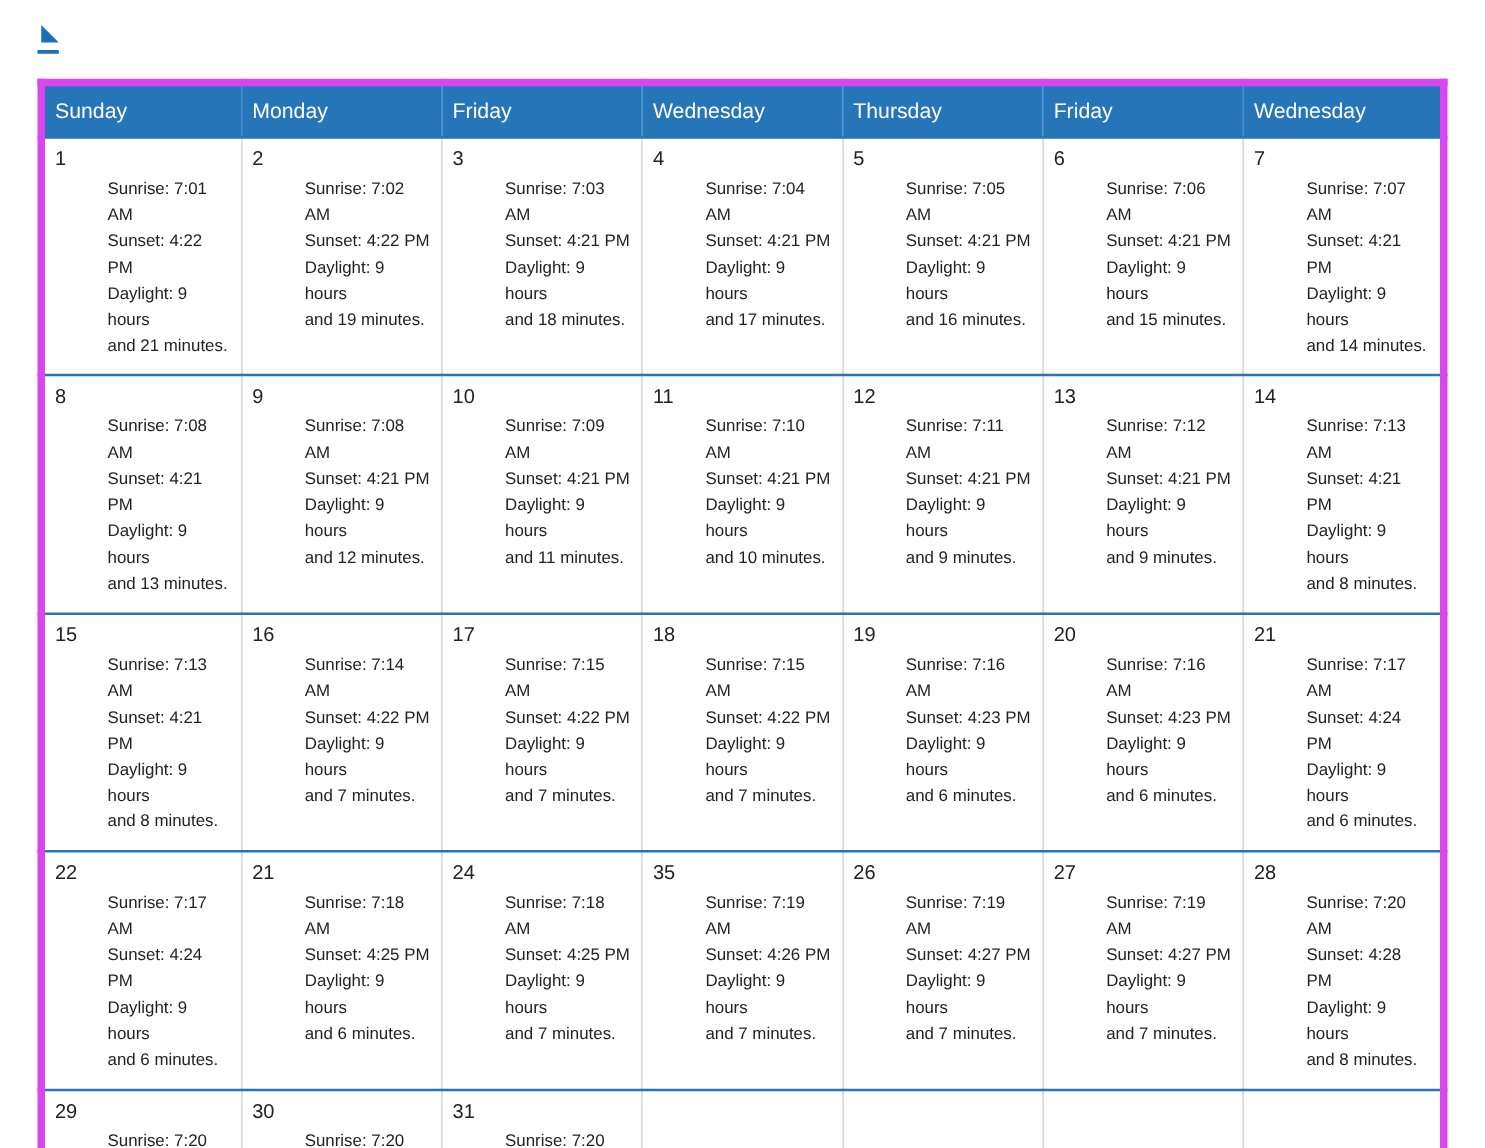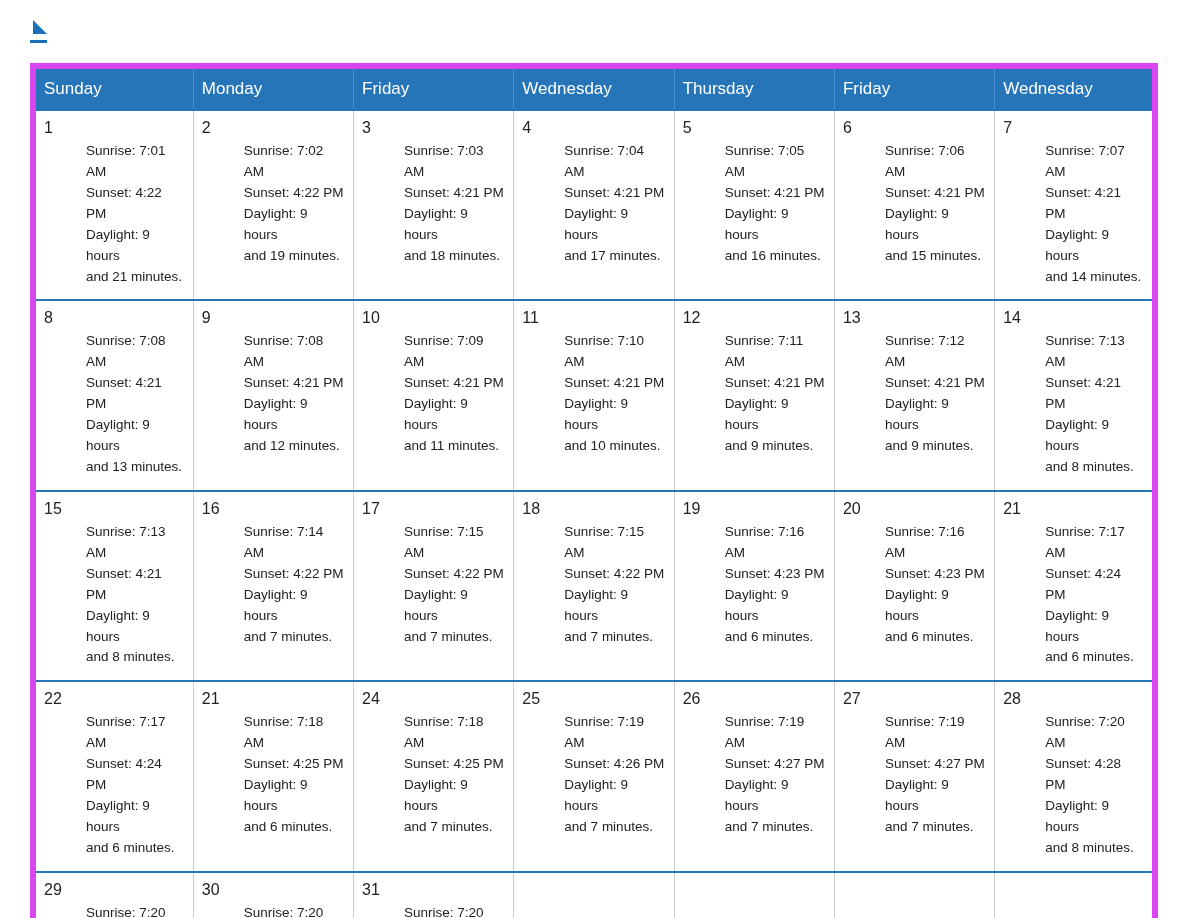--- a/index.html
+++ b/index.html
@@ -267,21 +267,21 @@
         </td>
         <td>
           <span class="day-num">21</span>
           <div class="day-info">Sunrise: 7:18 AM<br>Sunset: 4:25 PM<br>Daylight: 9 hours<br>and 6 minutes.</div>
         </td>
         <td>
           <span class="day-num">24</span>
           <div class="day-info">Sunrise: 7:18 AM<br>Sunset: 4:25 PM<br>Daylight: 9 hours<br>and 7 minutes.</div>
         </td>
         <td>
-          <span class="day-num">25</span>
+          <span class="day-num">35</span>
           <div class="day-info">Sunrise: 7:19 AM<br>Sunset: 4:26 PM<br>Daylight: 9 hours<br>and 7 minutes.</div>
         </td>
         <td>
           <span class="day-num">26</span>
           <div class="day-info">Sunrise: 7:19 AM<br>Sunset: 4:27 PM<br>Daylight: 9 hours<br>and 7 minutes.</div>
         </td>
         <td>
           <span class="day-num">27</span>
           <div class="day-info">Sunrise: 7:19 AM<br>Sunset: 4:27 PM<br>Daylight: 9 hours<br>and 7 minutes.</div>
         </td>

